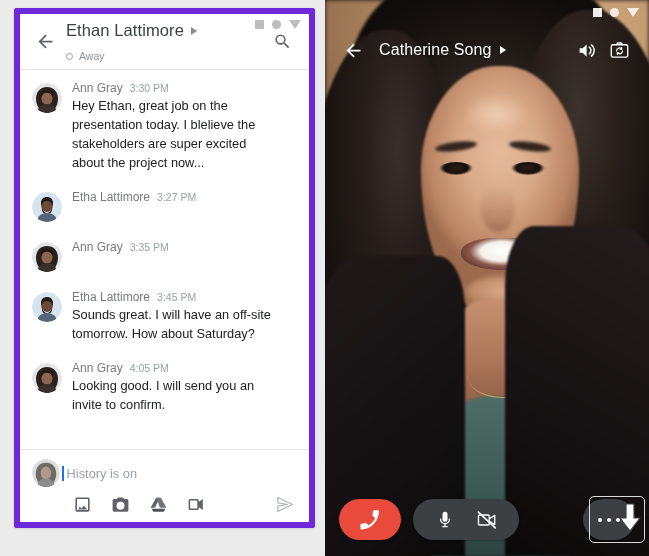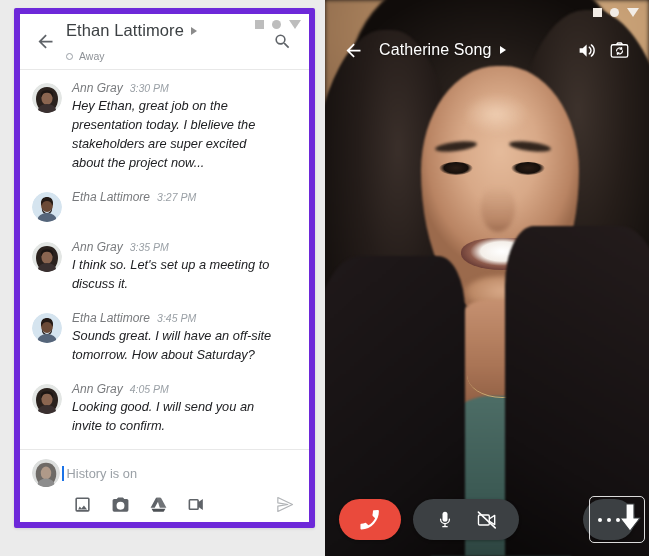--- a/index.html
+++ b/index.html
@@ -71,21 +71,21 @@
   }
   .hdr-status-text { font-size: 10.5px; color: #8d9196; }
 
   
   .msg-list {
     flex: 1 1 auto;
     position: relative;
     overflow: hidden;
     background: #fff;
   }
-  .msg-scroll { position: absolute; top: -20px; left: 0; right: 16px; font-style: italic; }
+  .msg-scroll { position: absolute; top: -20px; left: 0; right: 16px; }
   .clipped-line {
     padding: 0 14px 0 62px;
     font-size: 12.5px; color: #202124; line-height: 19px;
     height: 22px; overflow: hidden;
   }
   .msg {
     display: flex; padding: 9px 14px 9px 12px; gap: 10px;
   }
   .avatar {
     flex: 0 0 auto; width: 30px; height: 30px; border-radius: 50%;
@@ -358,21 +358,20 @@
                 <ellipse cx="15" cy="15" rx="5.6" ry="7" fill="#8a6550"></ellipse>
                 <path d="M9.4 9.5c1.6-3 9.6-3 11.2 0 1 2 .6 4-.4 4.4-.6-3-2-4.2-5.2-4.2s-4.6 1.2-5.2 4.2c-1-.4-1.4-2.4-.4-4.4z" fill="#1d1613"></path>
                 <ellipse cx="15" cy="27" rx="9" ry="6" fill="#3a3030"></ellipse>
               </svg>
             </div>
             <div class="msg-body">
               <div class="msg-meta">
                 <span class="msg-author">Ann Gray</span>
                 <span class="msg-time">3:35 PM</span>
               </div>
-              <div class="msg-text">I think so. Let's set up a meeting to discuss it.</div>
             </div>
           </div>
 
           <div class="msg">
             <div class="avatar">
               <svg width="30" height="30" viewBox="0 0 30 30">
                 <circle cx="15" cy="15" r="15" fill="#d5e4ef"></circle>
                 <ellipse cx="15" cy="13" rx="6" ry="7" fill="#6b4a37"></ellipse>
                 <path d="M9 11c0-4 2.6-6 6-6s6 2 6 6c0 1-.4 2-.8 2.4C19.4 10 17.6 9 15 9s-4.4 1-5.2 4.4C9.4 13 9 12 9 11z" fill="#241a15"></path>
                 <path d="M10 16c1 3.6 3 5 5 5s4-1.4 5-5c.4 2.4-.6 6-5 6s-5.4-3.6-5-6z" fill="#241a15"></path>

